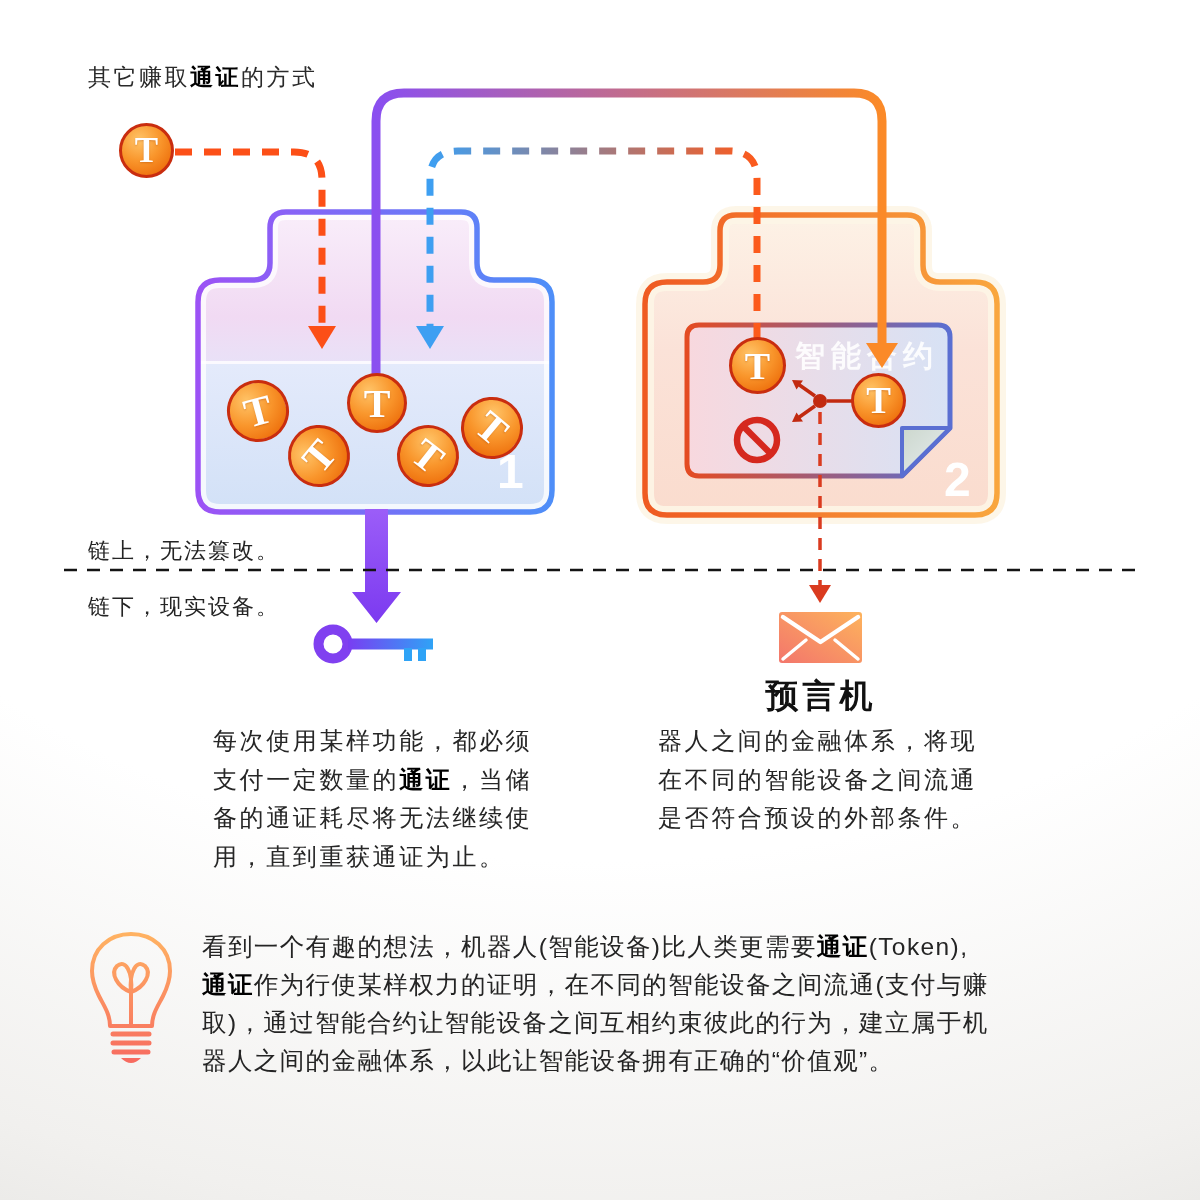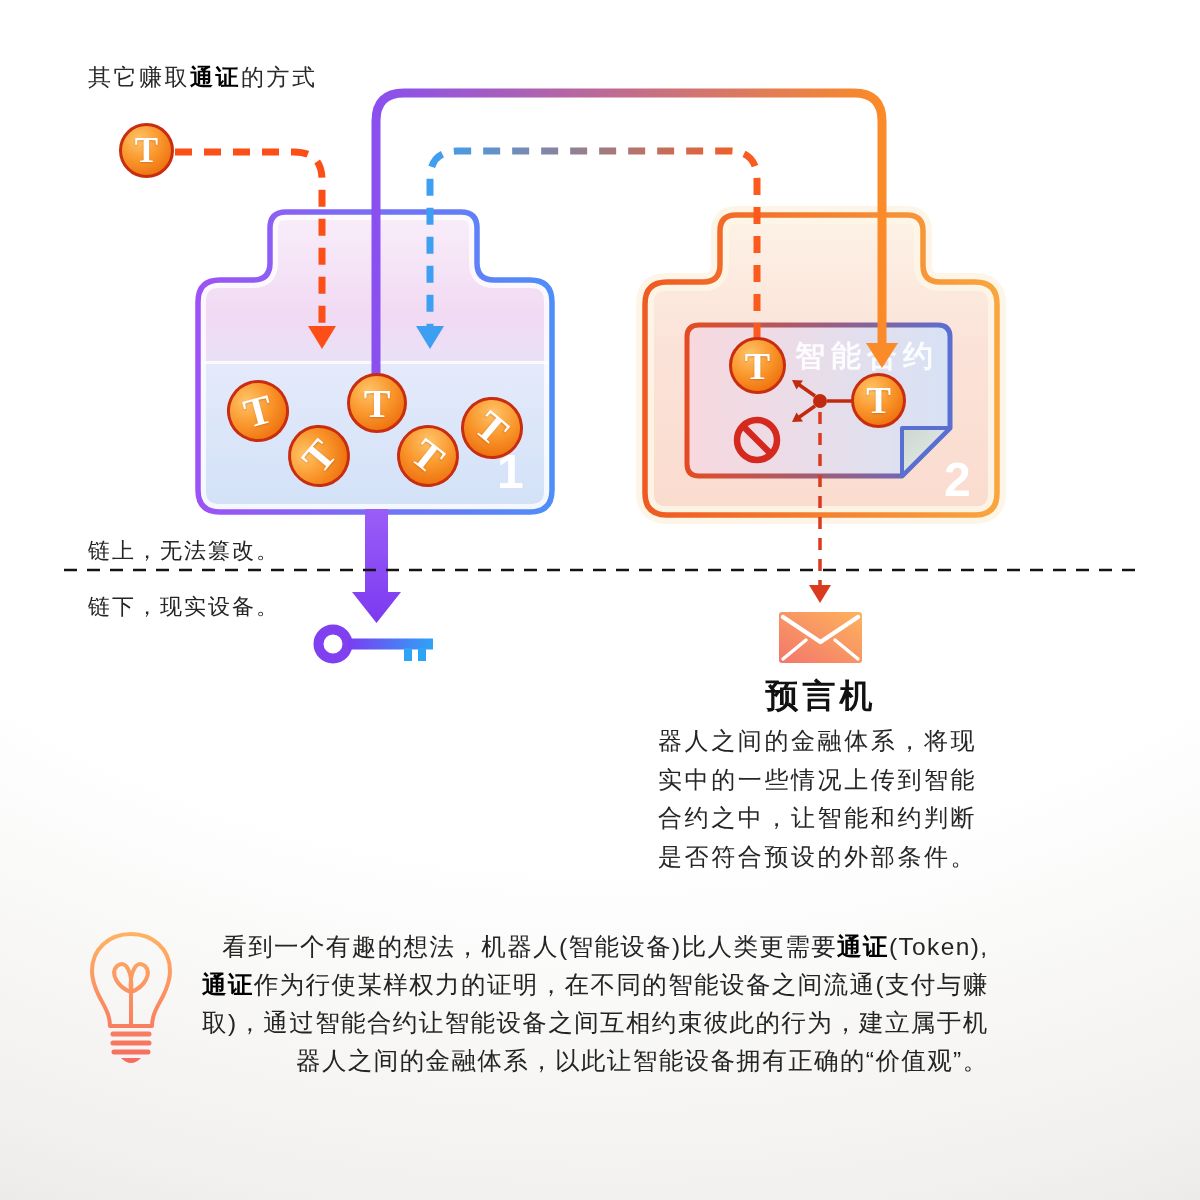--- a/index.html
+++ b/index.html
@@ -210,29 +210,34 @@
     </div>
   <div class="token" style="left:851px;top:373px;width:55px;height:55px;font-size:37px;">
       <span>T</span>
     </div>
 
   <div class="abs cn" style="left:88px;top:62px;font-size:23px;">其它赚取<b class="tz">通证</b>的方式</div>
 
   <div class="abs small-label" style="left:88px;top:536px;">链上，无法篡改。</div>
   <div class="abs small-label" style="left:88px;top:592px;">链下，现实设备。</div>
 
+  <div class="abs para" style="left:213px;top:722px;">
+      <div class="pline">每次使用某样功能，都必须</div>
+      <div class="pline">支付一定数量的<b class="tz">通证</b>，当储</div>
+      <div class="pline">备的通证耗尽将无法继续使</div>
+      <div class="pline">用，直到重获通证为止。</div>
+    </div>
 
   <div class="abs sec-title" style="left:658px;top:674px;width:326px;">预言机</div>
   <div class="abs para" style="left:658px;top:722px;">
       <div class="pline">器人之间的金融体系，将现</div>
-      <div class="pline">实中的一些情况上传到智能</div>
-      <div class="pline">合约之中，让智能和约判断</div>
+      <div class="pline">在不同的智能设备之间流通</div>
       <div class="pline">是否符合预设的外部条件。</div>
     </div>
 
-  <div class="abs note" style="left:202px;top:928px;text-align:right;">
+  <div class="abs note" style="left:202px;top:928px;">
       <div class="pline">看到一个有趣的想法，机器人(智能设备)比人类更需要<b class="tz">通证</b>(Token),</div>
       <div class="pline"><b class="tz">通证</b>作为行使某样权力的证明，在不同的智能设备之间流通(支付与赚</div>
       <div class="pline">取)，通过智能合约让智能设备之间互相约束彼此的行为，建立属于机</div>
       <div class="pline">器人之间的金融体系，以此让智能设备拥有正确的“价值观”。</div>
     </div>
 
 </div>
 
 </body></html>

